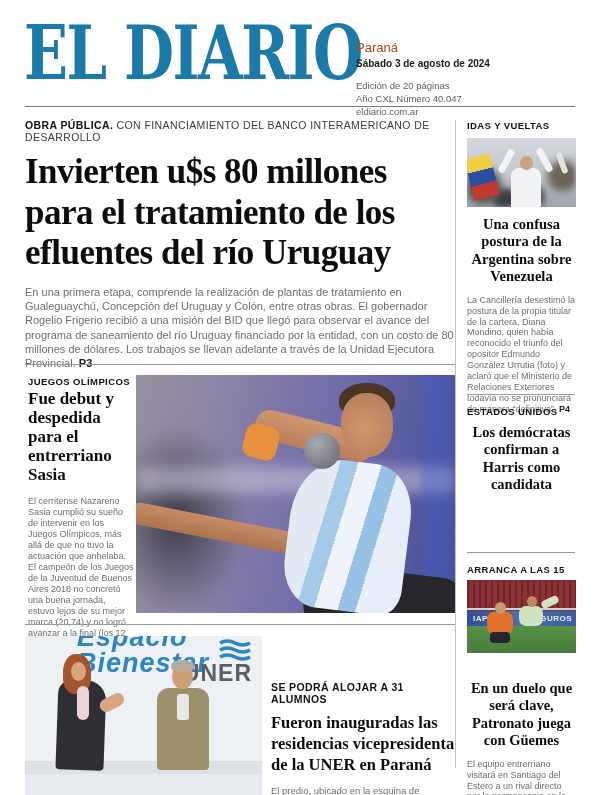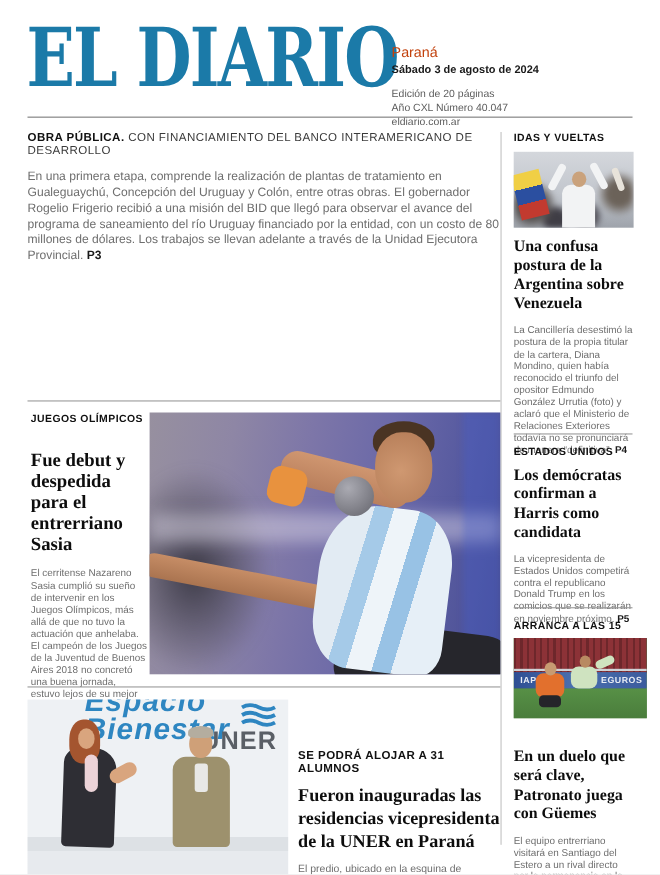--- a/index.html
+++ b/index.html
@@ -32,32 +32,32 @@
   .body-txt{color:#6e6e6e;}
   .pref{color:#1a1a1a;font-weight:bold;text-align:center;}
 
   
   .lead{position:absolute;left:25px;top:119px;width:430px;}
   .lead .headline{margin-top:9px;font-size:35px;line-height:1.16;letter-spacing:-.5px;}
   .lead .body-txt{margin-top:11px;font-size:11px;line-height:1.3;}
 
   
   .oly{position:absolute;left:28px;top:376px;width:106px;}
-  .oly .headline{margin-top:22px;font-size:17px;line-height:1.12;}
+  .oly .headline{margin-top:2px;font-size:17px;line-height:1.12;}
   .oly .body-txt{margin-top:12px;font-size:9px;line-height:1.22;}
 
   
   .uner{position:absolute;left:271px;top:638px;width:184px;}
   .uner .kicker-sm{font-size:10.5px;margin-top:43px;}
   .uner .headline{margin-top:7px;font-size:16.5px;line-height:1.28;}
   .uner .body-txt{margin-top:10px;font-size:9.5px;line-height:1.3;}
 
   
   .sb{position:absolute;left:467px;width:109px;}
-  .sb .headline{font-size:14.5px;line-height:1.2;}
+  .sb .headline{font-size:14.5px;line-height:1.2;text-align:center;}
   .sb .body-txt{font-size:9px;line-height:1.22;}
 
   
   .photo{position:absolute;overflow:hidden;}
   
   .mp{left:136px;top:375px;width:319px;height:238px;background:linear-gradient(100deg,#97909f 0%,#8e86a5 22%,#7d76a8 42%,#6b69a8 62%,#585ba0 80%,#474c90 100%);}
   .mp-blob{position:absolute;left:-30px;top:50px;width:140px;height:190px;background:radial-gradient(closest-side,#3c3a46,rgba(60,58,70,0));filter:blur(6px);}
   .mp-streak{position:absolute;left:0;top:92px;width:100%;height:26px;background:rgba(225,220,235,.45);filter:blur(7px);}
   .mp-band{position:absolute;right:0;top:0;width:34px;height:100%;background:rgba(70,95,205,.35);filter:blur(3px);}
   .mp-armR{position:absolute;left:118px;top:46px;width:120px;height:30px;background:linear-gradient(#cf9670,#b97f5c);border-radius:15px;transform:rotate(14deg);}
@@ -80,21 +80,21 @@
       radial-gradient(circle at 35% 90%,#3f3d45 0 9%,rgba(63,61,69,0) 16%);}
   .vz-flag{position:absolute;left:2px;top:18px;width:26px;height:42px;transform:rotate(-14deg);
     background:linear-gradient(180deg,#f0cf45 0 34%,#2b4fa0 34% 67%,#c23a2f 67%);}
   .vz-shirt{position:absolute;left:44px;top:30px;width:30px;height:39px;background:#f2f3f4;border-radius:8px 8px 0 0;}
   .vz-head{position:absolute;left:53px;top:18px;width:13px;height:14px;background:#caa27c;border-radius:50%;}
   .vz-arml{position:absolute;left:36px;top:10px;width:7px;height:26px;background:#f2f3f4;border-radius:4px;transform:rotate(28deg);}
   .vz-armr{position:absolute;left:74px;top:9px;width:7px;height:26px;background:#f2f3f4;border-radius:4px;transform:rotate(-28deg);}
   .vz-armr2{position:absolute;left:92px;top:14px;width:6px;height:22px;background:#e8e3da;border-radius:4px;transform:rotate(-20deg);}
 
   
-  .sc{left:467px;top:580px;width:109px;height:73px;background:#4f8040;padding-left:12px;}
+  .sc{left:467px;top:580px;width:109px;height:73px;background:#4f8040;}
   .sc-stand{position:absolute;left:0;top:0;width:100%;height:32px;background:#8c3237;
     background-image:repeating-linear-gradient(90deg,rgba(0,0,0,.22) 0 2px,rgba(0,0,0,0) 2px 6px);}
   .sc-rail{position:absolute;left:0;top:28px;width:100%;height:2px;background:#cfd2d6;}
   .sc-board{position:absolute;left:0;top:31px;width:100%;height:15px;background:linear-gradient(90deg,#2e4f93,#4a6fae 45%,#3c5c9e);}
   .sc-board span{position:absolute;top:3px;font-size:8px;font-weight:bold;color:#e8ecf4;letter-spacing:.5px;}
   .sc-ad-l{left:6px;} .sc-ad-r{right:4px;}
   .sc-pitch{position:absolute;left:0;top:46px;width:100%;height:27px;background:linear-gradient(180deg,#579046,#4a7d3c);}
   .sc-p1h{position:absolute;left:28px;top:22px;width:11px;height:12px;background:#c79b72;border-radius:50%;}
   .sc-p1{position:absolute;left:20px;top:32px;width:26px;height:22px;background:#e2702d;border-radius:7px;}
   .sc-p1s{position:absolute;left:23px;top:52px;width:20px;height:11px;background:#25252a;border-radius:4px;}
@@ -132,20 +132,21 @@
       <div>Año CXL Número 40.047</div>
       <div>eldiario.com.ar</div>
     </div>
   </div>
   <div class="rule-top"></div>
 
   <div class="lead">
     <div class="kicker">
       <b>OBRA PÚBLICA.</b><span> CON FINANCIAMIENTO DEL BANCO INTERAMERICANO DE DESARROLLO</span>
     </div>
+    <div class="headline">Invierten u$s 80 millones para el tratamiento de los efluentes del río Uruguay</div>
     <div class="body-txt">
       <span>En una primera etapa, comprende la realización de plantas de tratamiento en Gualeguaychú, Concepción del Uruguay y Colón, entre otras obras. El gobernador Rogelio Frigerio recibió a una misión del BID que llegó para observar el avance del programa de saneamiento del río Uruguay financiado por la entidad, con un costo de 80 millones de dólares. Los trabajos se llevan adelante a través de la Unidad Ejecutora Provincial.</span>
       <b class="pref">P3</b>
     </div>
   </div>
   <div class="hrule" style="left:25px;top:364px;width:430px;"></div>
 
   <div class="oly">
     <div class="kicker-sm">JUEGOS OLÍMPICOS</div>
     <div class="headline">Fue debut y despedida para el entrerriano Sasia</div>
@@ -223,24 +224,20 @@
     <div class="body-txt" style="margin-top:9px;">
       <span>La Cancillería desestimó la postura de la propia titular de la cartera, Diana Mondino, quien había reconocido el triunfo del opositor Edmundo González Urrutia (foto) y aclaró que el Ministerio de Relaciones Exteriores todavía no se pronunciará de manera “definitiva”.</span>
       <b class="pref">P4</b>
     </div>
   </div>
   <div class="hrule" style="left:467px;top:394px;width:108px;"></div>
 
   <div class="sb" style="top:406px;">
     <div class="kicker-sm">ESTADOS UNIDOS</div>
     <div class="headline" style="margin-top:7px;">Los demócratas confirman a Harris como candidata</div>
-    <div class="body-txt" style="margin-top:9px;">
-      <span>La vicepresidenta de Estados Unidos competirá contra el republicano Donald Trump en los comicios que se realizarán en noviembre próximo.</span>
-      <b class="pref">P5</b>
-    </div>
   </div>
   <div class="hrule" style="left:467px;top:552px;width:108px;"></div>
 
   <div class="sb" style="top:564px;">
     <div class="kicker-sm">ARRANCA A LAS 15</div>
   </div>
   <div class="photo sc">
     <div class="sc-stand"></div>
     <div class="sc-rail"></div>
     <div class="sc-board">

